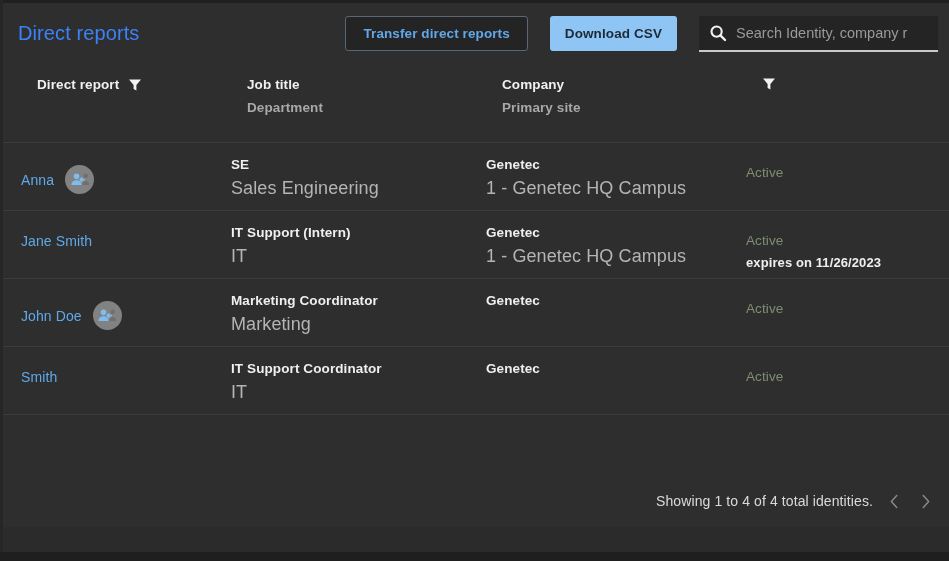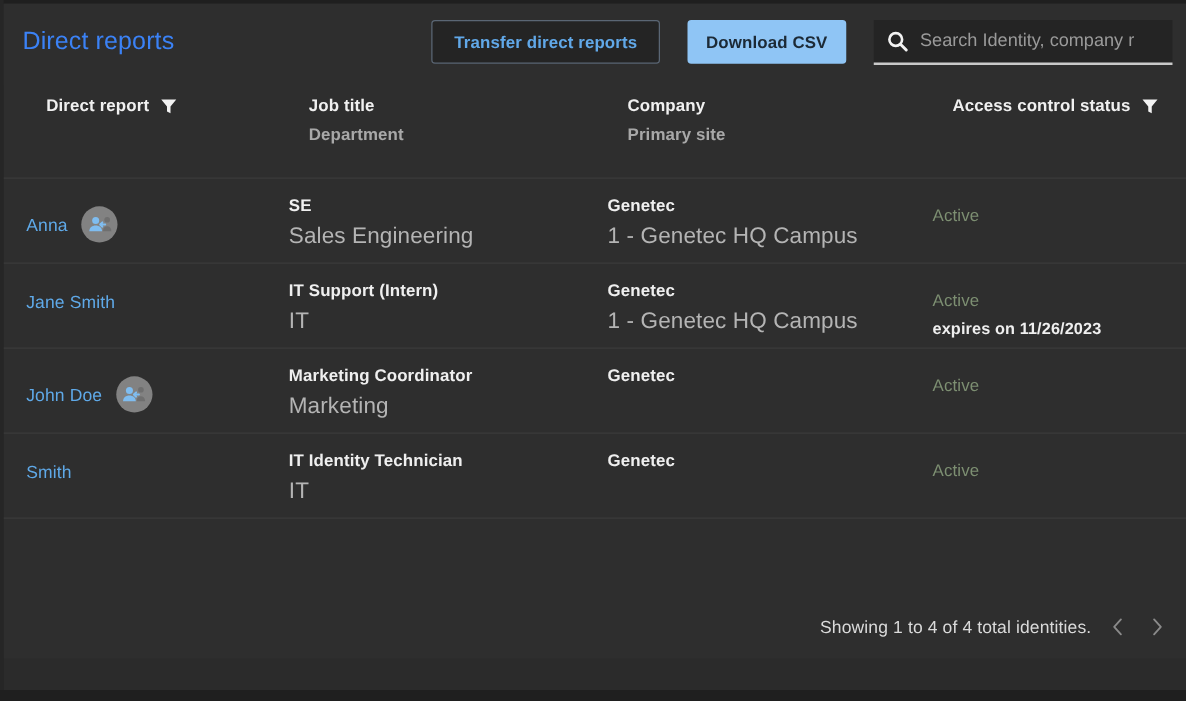--- a/index.html
+++ b/index.html
@@ -314,21 +314,20 @@
 
         <div class="th th-c3">
           <div class="th-main">
             <span>Company</span>
           </div>
           <div class="th-sub">Primary site</div>
         </div>
 
         <div class="th th-c4">
           <div class="th-main">
-            <span>Access control status</span>
             <span class="filter-icon">
               <svg viewBox="0 0 14 14" width="14" height="14" aria-hidden="true">
                 <path d="M1 1.5 H13 L8.4 7.1 V12.6 L5.6 11.1 V7.1 Z" fill="#f2f2f2"></path>
               </svg>
             </span>
           </div>
         </div>
       </div>
 
       <div class="row">
@@ -399,21 +398,21 @@
         <div class="cell c4 status-cell">
           <div class="status-main">Active</div>
         </div>
       </div>
 
       <div class="row">
         <div class="cell c1 name-cell">
           <a class="name-link">Smith</a>
         </div>
         <div class="cell c2 two-line">
-          <div class="line-main">IT Identity Technician</div>
+          <div class="line-main">IT Support Coordinator</div>
           <div class="line-sub">IT</div>
         </div>
         <div class="cell c3 two-line">
           <div class="line-main">Genetec</div>
           <div class="line-sub"></div>
         </div>
         <div class="cell c4 status-cell">
           <div class="status-main">Active</div>
         </div>
       </div>

